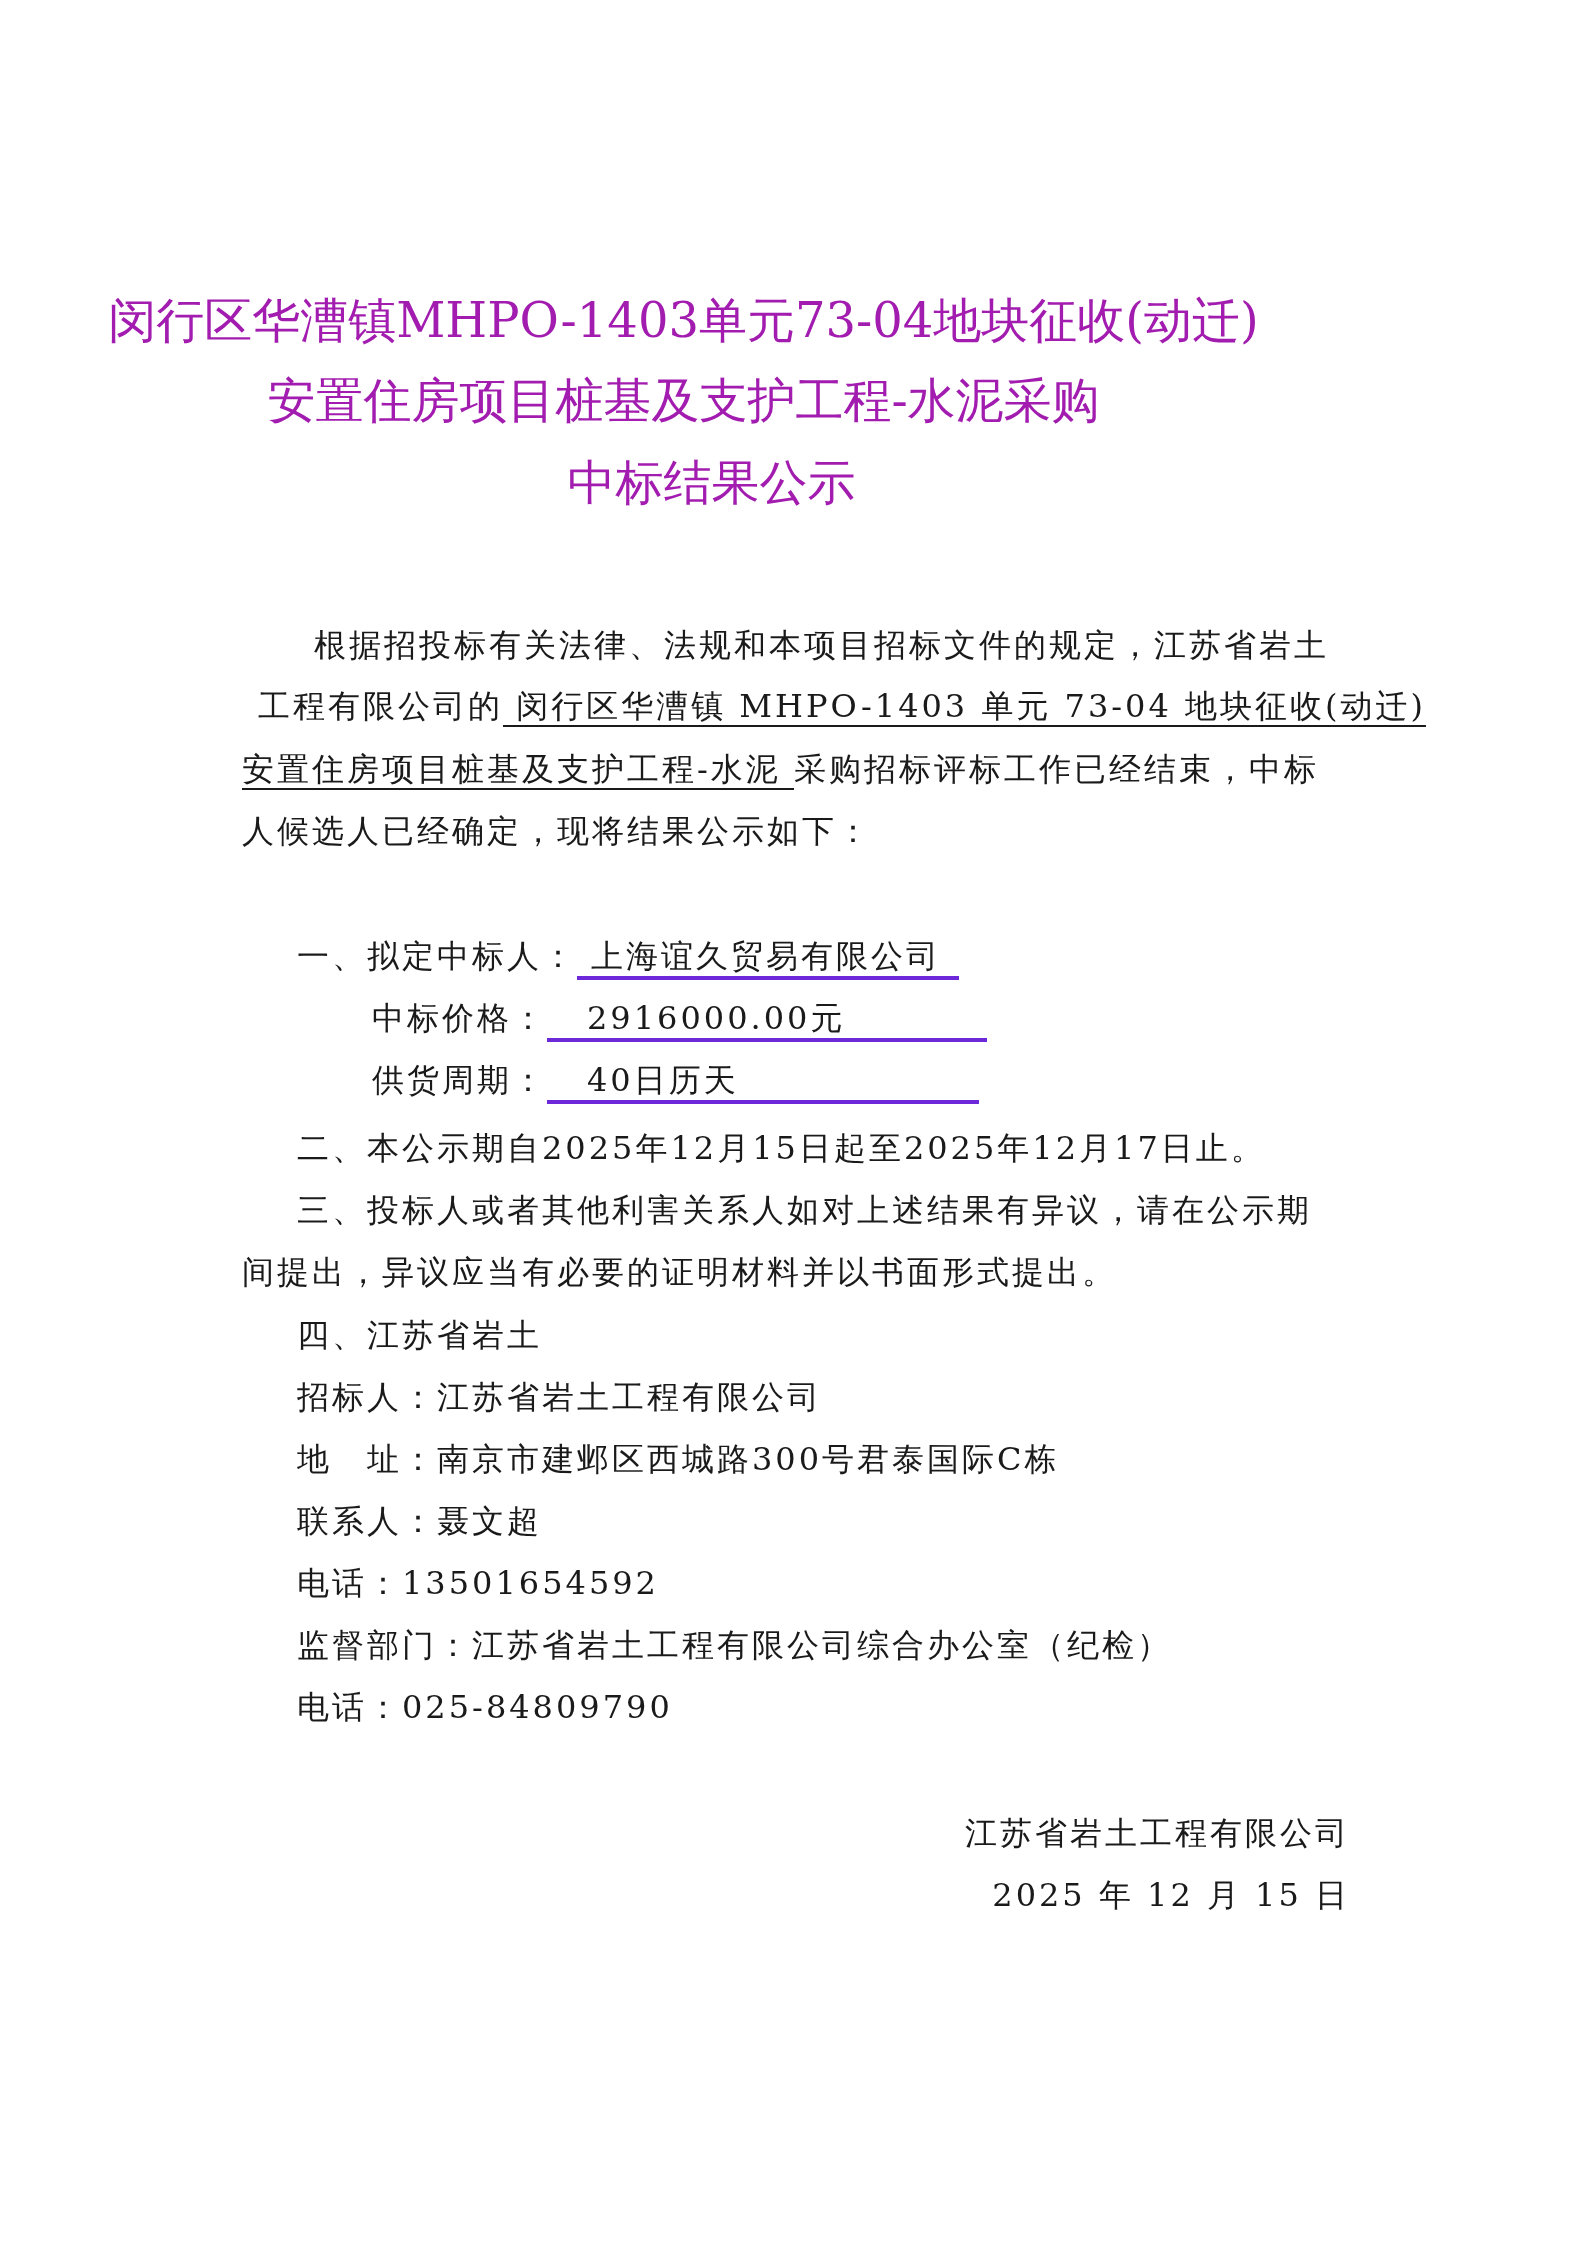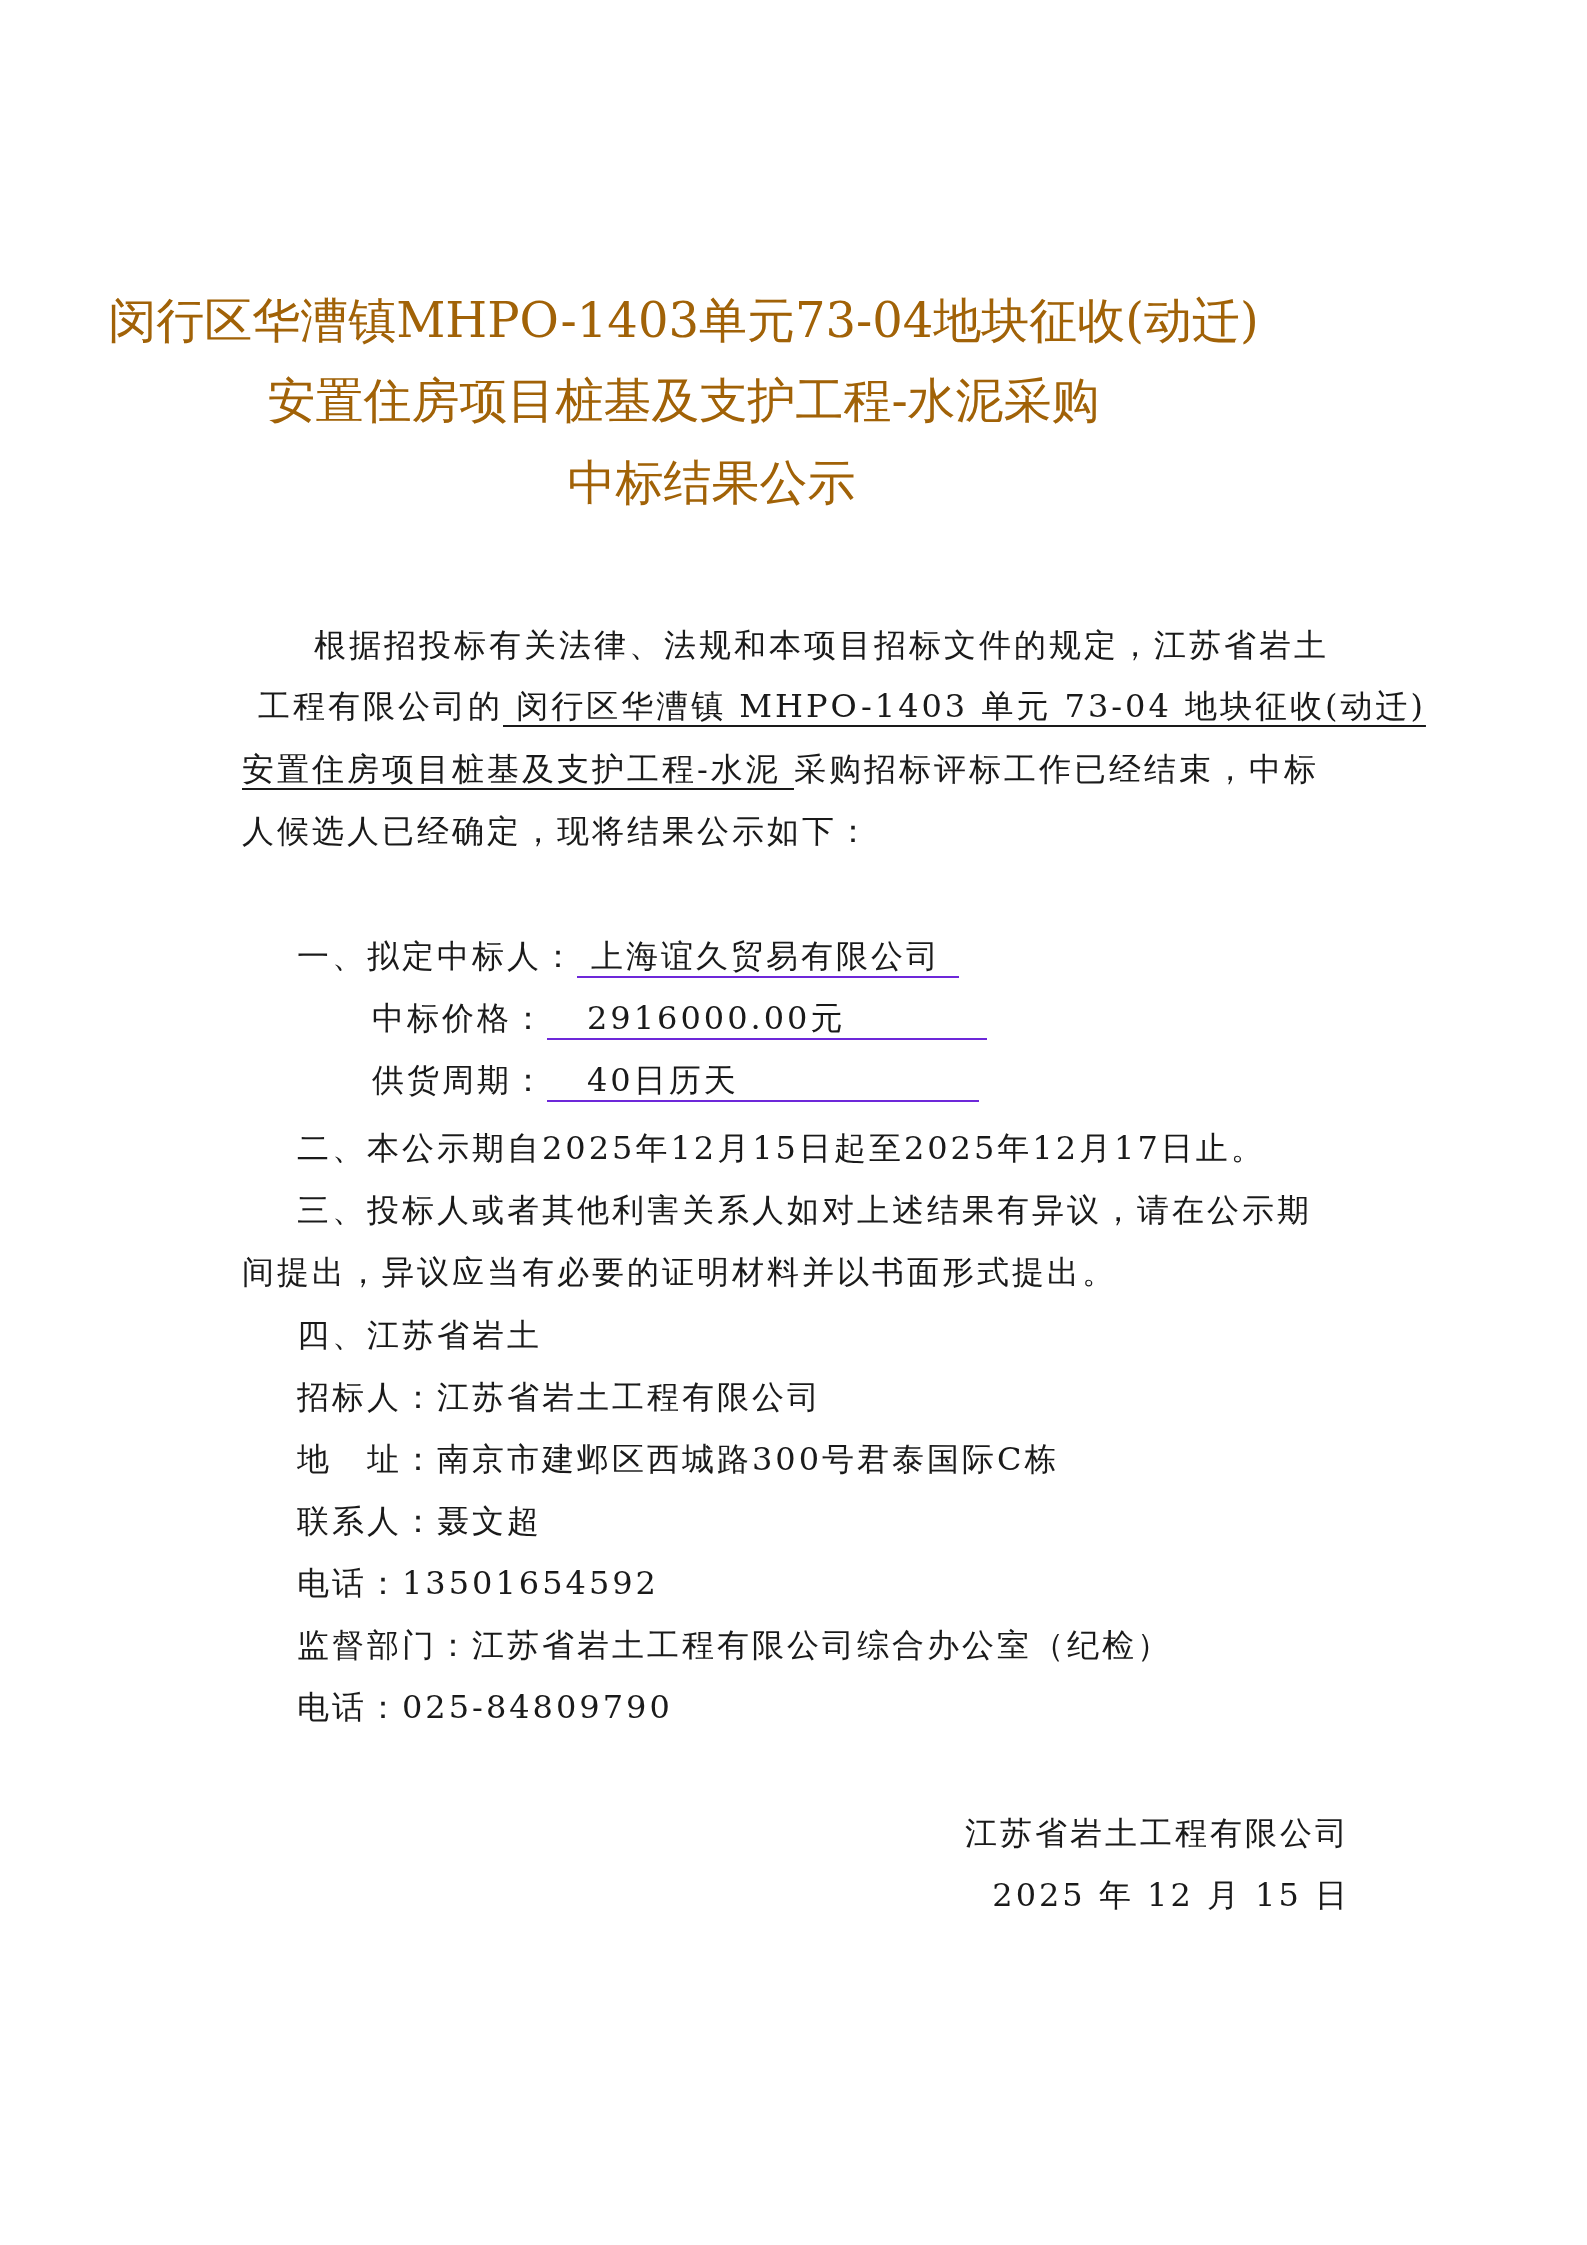--- a/index.html
+++ b/index.html
@@ -3,24 +3,24 @@
 <meta charset="utf-8">
 <style>
   html, body { margin: 0; padding: 0; background: #ffffff; }
   body {
     width: 1587px; height: 2245px; position: relative; overflow: hidden;
     font-family: "DejaVu Serif", "Liberation Serif", serif;
     color: #1a1a1a;
   }
   .title {
     position: absolute; left: 0; width: 1367px; text-align: center;
-    font-size: 48px; line-height: 48px; color: #a16207;
+    font-size: 48px; line-height: 48px; color: #a21caf;
   }
   .u { text-decoration: underline; text-underline-offset: 8px; text-decoration-thickness: 2px; }
-  .ul-field { display: inline-block; border-bottom: 2px solid #6d28d9; padding-left: 60px; padding-bottom: 2px; line-height: 36px; }
+  .ul-field { display: inline-block; border-bottom: 4px solid #6d28d9; padding-left: 60px; padding-bottom: 2px; line-height: 36px; }
   .line { position: absolute; font-size: 32px; letter-spacing: 3px; white-space: nowrap; }
   .right { text-align: right; }
 </style>
 </head>
 <body>
 
 <div>
   <div class="title" style="top:296px;">闵行区华漕镇MHPO-1403单元73-04地块征收(动迁)</div>
   <div class="title" style="top:376px;">安置住房项目桩基及支护工程-水泥采购</div>
   <div class="title" style="top:458px;padding-left:28px;">中标结果公示</div>

